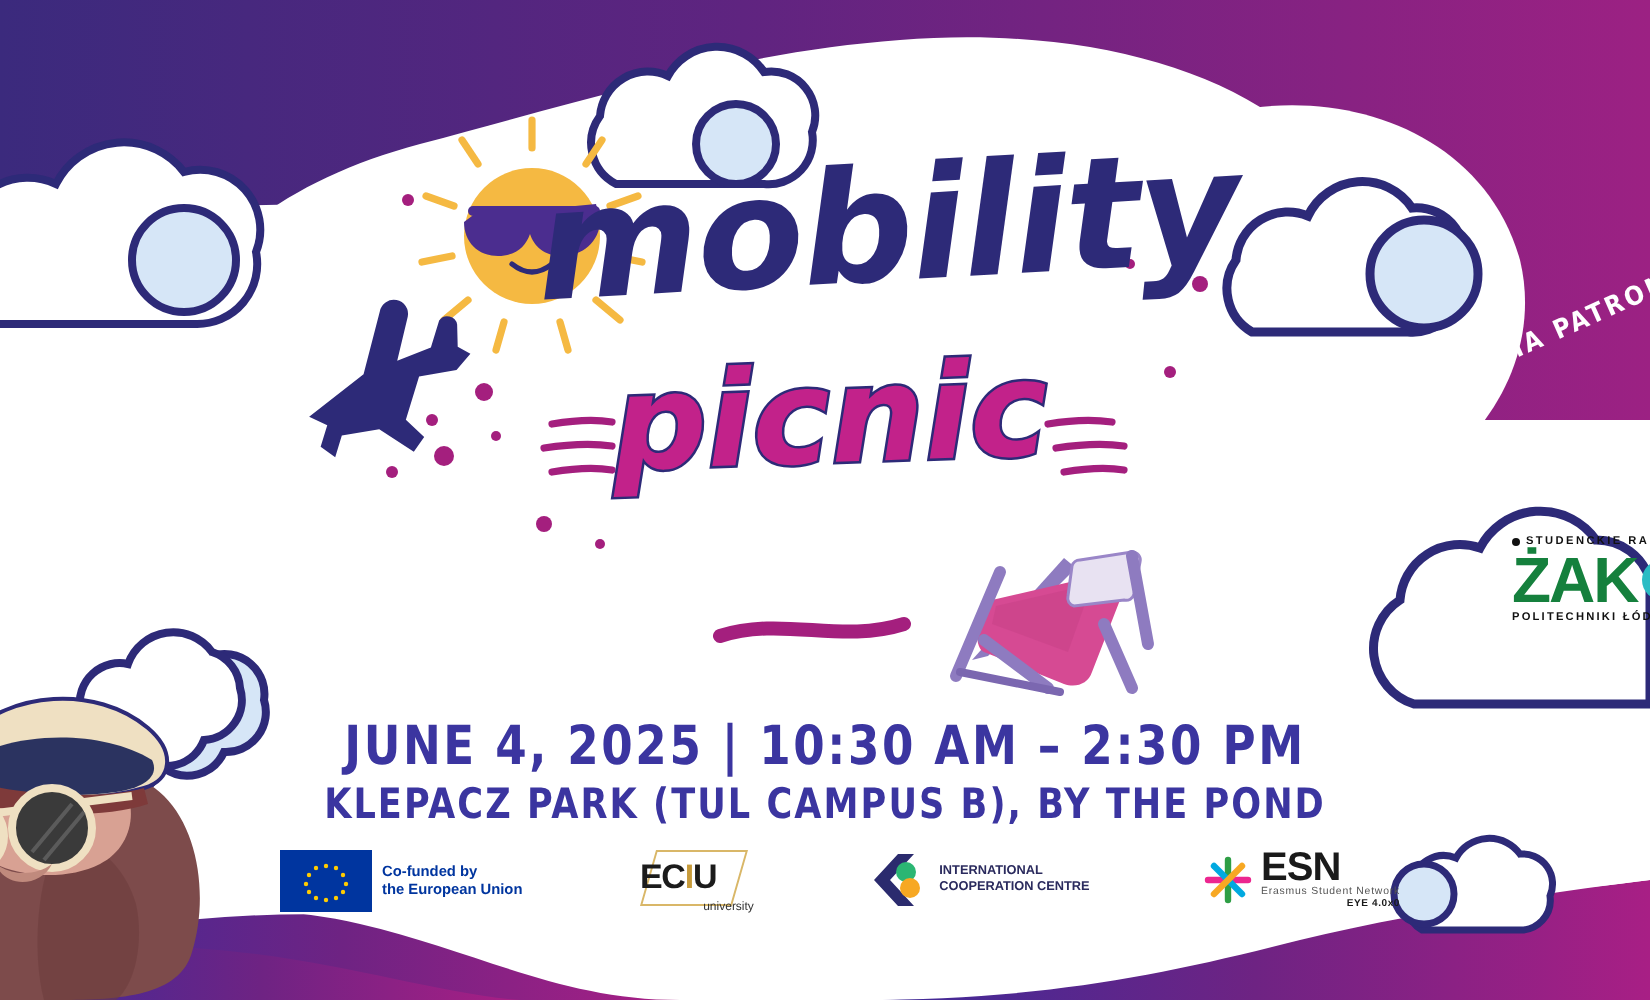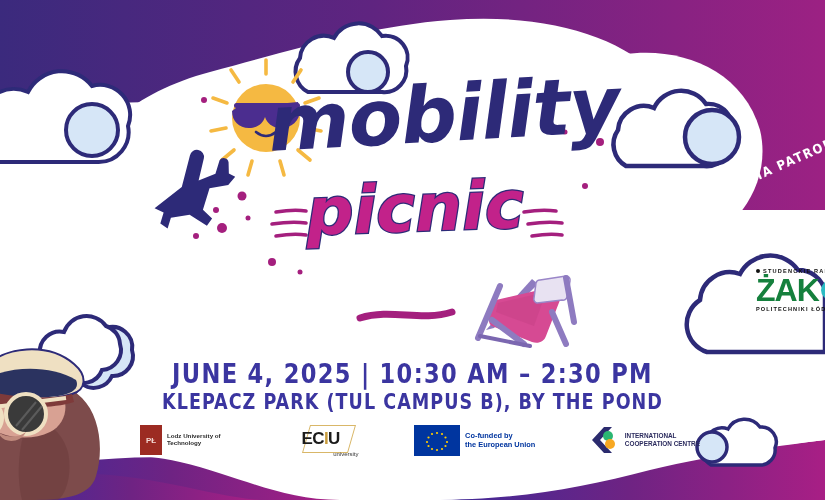--- a/index.html
+++ b/index.html
@@ -470,36 +470,20 @@
     </div>
     <div style="display:flex;align-items:center;gap:2px;">
       <span class="zak-main">ŻAK</span>
       <span style="width:20px;height:20px;border-radius:50%;background:#2bbcc4;flex:none;"></span>
     </div>
     <div class="zak-bot">POLITECHNIKI ŁÓDZKIEJ</div>
   </div>
 
   <div id="logo-strip">
 
-    <div class="logo">
-      <div class="tul-crest">
-        <span>PŁ</span>
-      </div>
-      <div class="tul-name">Lodz University of Technology</div>
-    </div>
-
-    <div class="logo">
-      <div class="eciu-wrap">
-        <div class="eciu-slash"></div>
-        <div class="eciu-word">
-          <span>EC</span><span style="color:#c79b3b;">I</span><span>U</span>
-        </div>
-        <div class="eciu-sub">university</div>
-      </div>
-    </div>
 
     <div class="logo">
       <div class="eu-flag">
         <svg class="eu-stars" viewBox="0 0 46 31">
           <g fill="#ffcc00">
             <circle cx="23" cy="8" r="1.1"></circle>
               <circle cx="28" cy="9" r="1.1"></circle>
             <circle cx="31.5" cy="12.5" r="1.1"></circle>
               <circle cx="33" cy="17" r="1.1"></circle>
             <circle cx="31.5" cy="21" r="1.1"></circle>
@@ -513,25 +497,50 @@
           </g>
         </svg>
       </div>
       <div class="eu-text">
         <div>Co-funded by</div>
         <div>the European Union</div>
       </div>
     </div>
 
     <div class="logo">
+      <div class="eciu-wrap">
+        <div class="eciu-slash"></div>
+        <div class="eciu-word">
+          <span>EC</span><span style="color:#c79b3b;">I</span><span>U</span>
+        </div>
+        <div class="eciu-sub">university</div>
+      </div>
+    </div>
+
+    <div class="logo">
       <svg width="30" height="30" viewBox="0 0 30 30">
         <path fill="#2b2b6e" d="M 14,2 L 2,15 L 14,28 L 22,28 L 10,15 L 22,2 Z"></path>
         <path fill="#2bb673" d="M 18,6 a5,5 0 1 1 0,10 a5,5 0 0 1 0,-10 Z"></path>
         <path fill="#f7a823" d="M 20,14 a5,5 0 1 1 0,10 a5,5 0 0 1 0,-10 Z"></path>
       </svg>
       <div class="icc-text">
         <div>INTERNATIONAL</div>
         <div>COOPERATION CENTRE</div>
       </div>
     </div>
 
+    <div class="logo">
+      <svg width="24" height="24" viewBox="0 0 24 24">
+        <g stroke-width="3.2" stroke-linecap="round">
+          <line x1="12" y1="2" x2="12" y2="22" stroke="#2e9e45"></line>
+          <line x1="2" y1="12" x2="22" y2="12" stroke="#ec268f"></line>
+          <line x1="5" y1="5" x2="19" y2="19" stroke="#00a9e0"></line>
+          <line x1="19" y1="5" x2="5" y2="19" stroke="#f7a823"></line>
+        </g>
+      </svg>
+      <div>
+        <div class="esn-word">ESN</div>
+        <div class="esn-sub1">Erasmus Student Network</div>
+        <div class="esn-sub2">EYE 4.0x0</div>
+      </div>
+    </div>
   </div>
 </div>
 
 </body></html>

